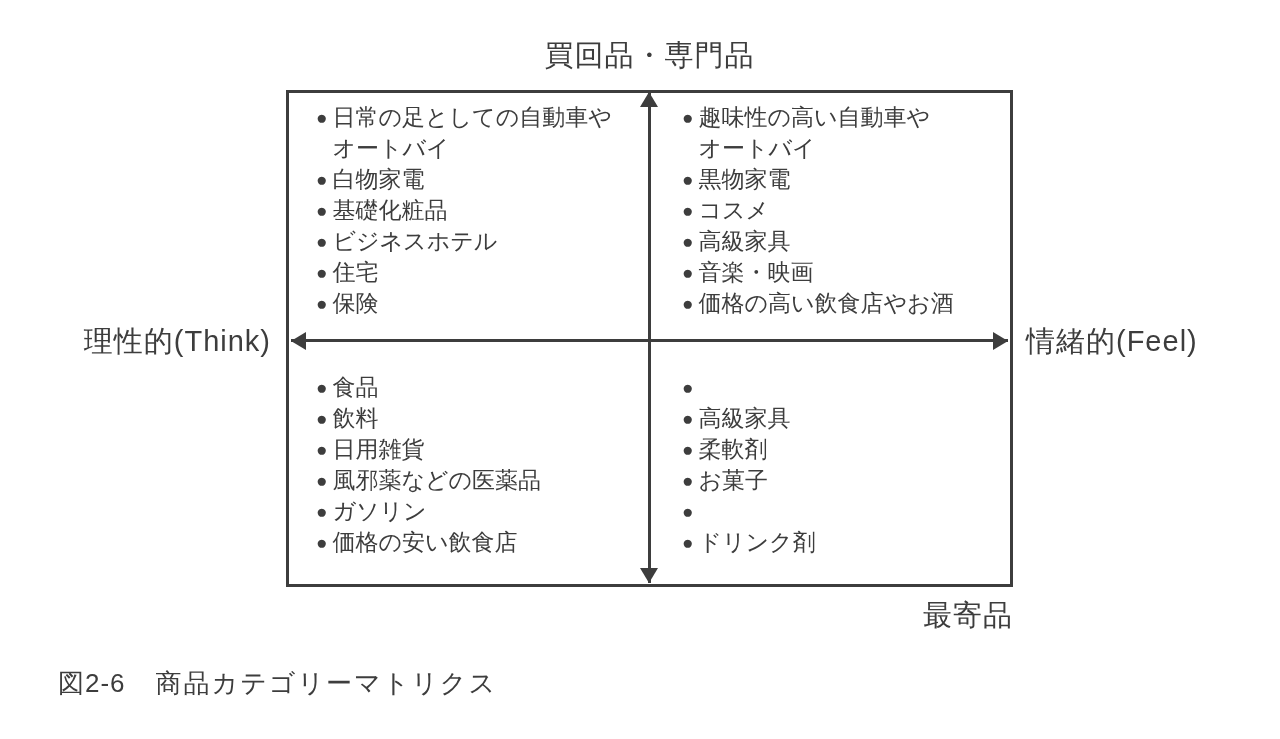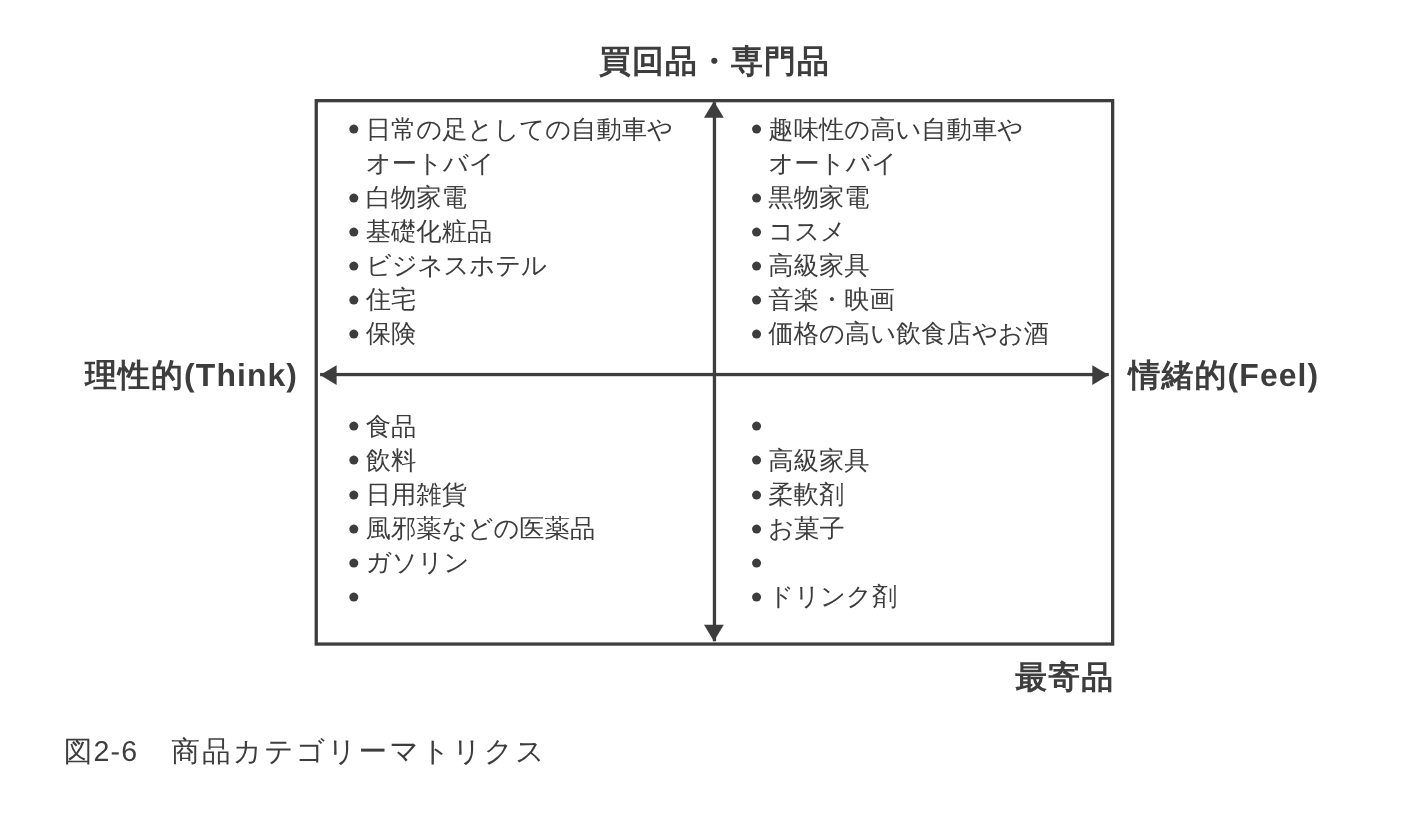--- a/index.html
+++ b/index.html
@@ -3,21 +3,21 @@
 <meta charset="utf-8">
 <style>
   html,body{margin:0;padding:0;}
   body{
     width:1280px;height:739px;background:#ffffff;
     font-family:"Liberation Sans","DejaVu Sans",sans-serif;
     color:#3d3d3d;position:relative;overflow:hidden;
   }
   .abs{position:absolute;}
   
-  .axis-label{font-weight:bold;font-size:29px;letter-spacing:1px;white-space:nowrap;}
+  .axis-label{font-weight:normal;font-size:29px;letter-spacing:1px;white-space:nowrap;}
   .title-top{left:286px;top:36px;width:727px;text-align:center;}
   .label-bottom{left:286px;top:596px;width:727px;text-align:right;}
   .label-left{left:0;top:322px;width:271px;text-align:right;}
   .label-right{left:1026px;top:322px;}
   
   .matrix-box{
     left:286px;top:90px;width:727px;height:497px;
     border:3px solid #3d3d3d;box-sizing:border-box;background:transparent;
   }
   
@@ -131,20 +131,21 @@
   <div class="item">
       <span class="bullet">●</span>
       <span class="itxt">風邪薬などの医薬品</span>
     </div>
   <div class="item">
       <span class="bullet">●</span>
       <span class="itxt">ガソリン</span>
     </div>
   <div class="item">
       <span class="bullet">●</span>
+      <span class="itxt">価格の安い飲食店</span>
     </div>
 </div>
 
 <div class="abs qlist q-br">
   <div class="item">
       <span class="bullet">●</span>
     </div>
   <div class="item">
       <span class="bullet">●</span>
       <span class="itxt">高級家具</span>

